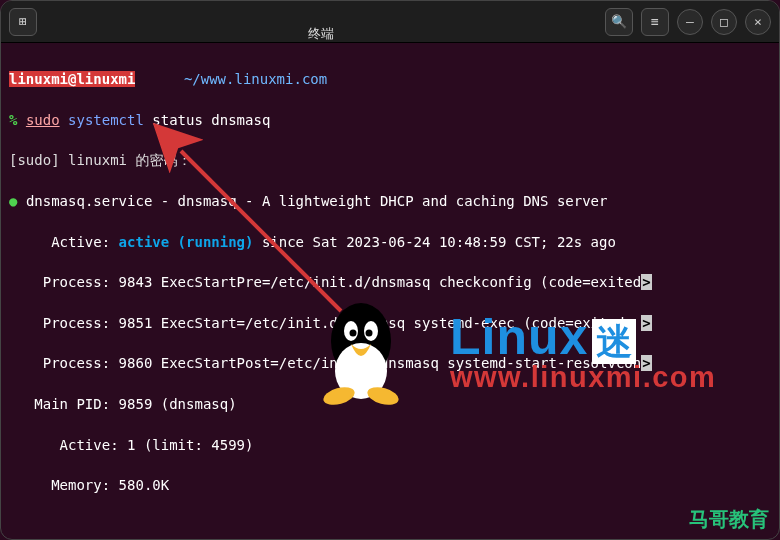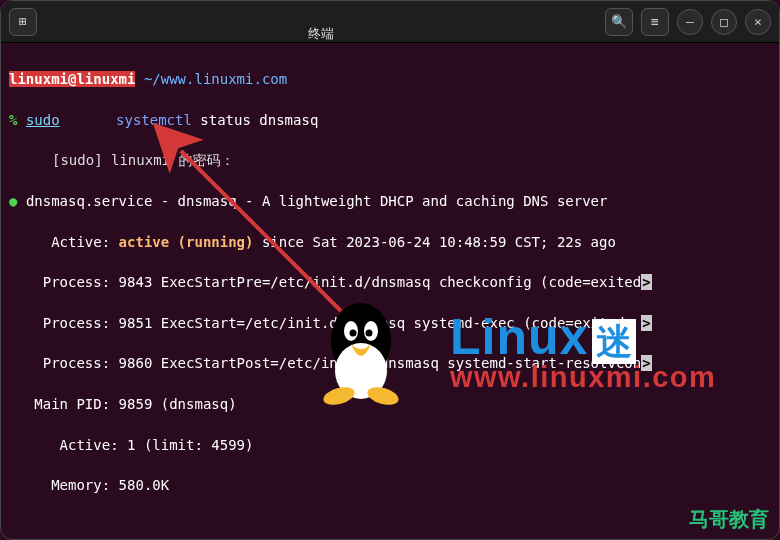--- a/index.html
+++ b/index.html
@@ -35,30 +35,30 @@
     color: #ccc; font-size: 13px;
   }
   .tb-btn.round { border-radius: 50%; width: 26px; height: 26px; }
   .terminal {
     padding: 6px 8px;
     line-height: 1.45;
     white-space: pre;
     position: relative;
   }
   .hl-user { background: #d43838; color: #fff; font-weight: bold; text-align: center; }
-  .path { color: #6fb8ff; }
+  .path { color: #6fb8ff; margin-left: 40px; }
   .prompt-sym { color: #4fd24f; font-weight: bold; }
-  .cmd-sudo { color: #7dd3fc; text-decoration: underline; }
-  .cmd-systemctl { color: #7aa6ff; margin-left: 48px; }
+  .cmd-sudo { color: #fca5a5; text-decoration: underline; }
+  .cmd-systemctl { color: #7aa6ff; }
   .bullet { color: #4fd24f; font-weight: bold; }
-  .active { color: #fdba74; font-weight: bold; margin-top: 14px; }
+  .active { color: #0ea5e9; font-weight: bold; margin-top: 14px; }
   .key { color: #fff; }
   .val { color: #fff; }
   .tail-indicator { background: #ccc; color: #000; font-weight: bold; padding: 0 1px;}
-  .dim { color: #ddd; margin-left: 43px; }
+  .dim { color: #ddd; }
   .arrow {
     position: absolute;
     top: 140px; left: 170px;
     pointer-events: none;
   }
   .arrow svg { overflow: visible; }
   .watermark {
     position: absolute;
     top: 295px; left: 310px;
     display: flex; align-items: center;

